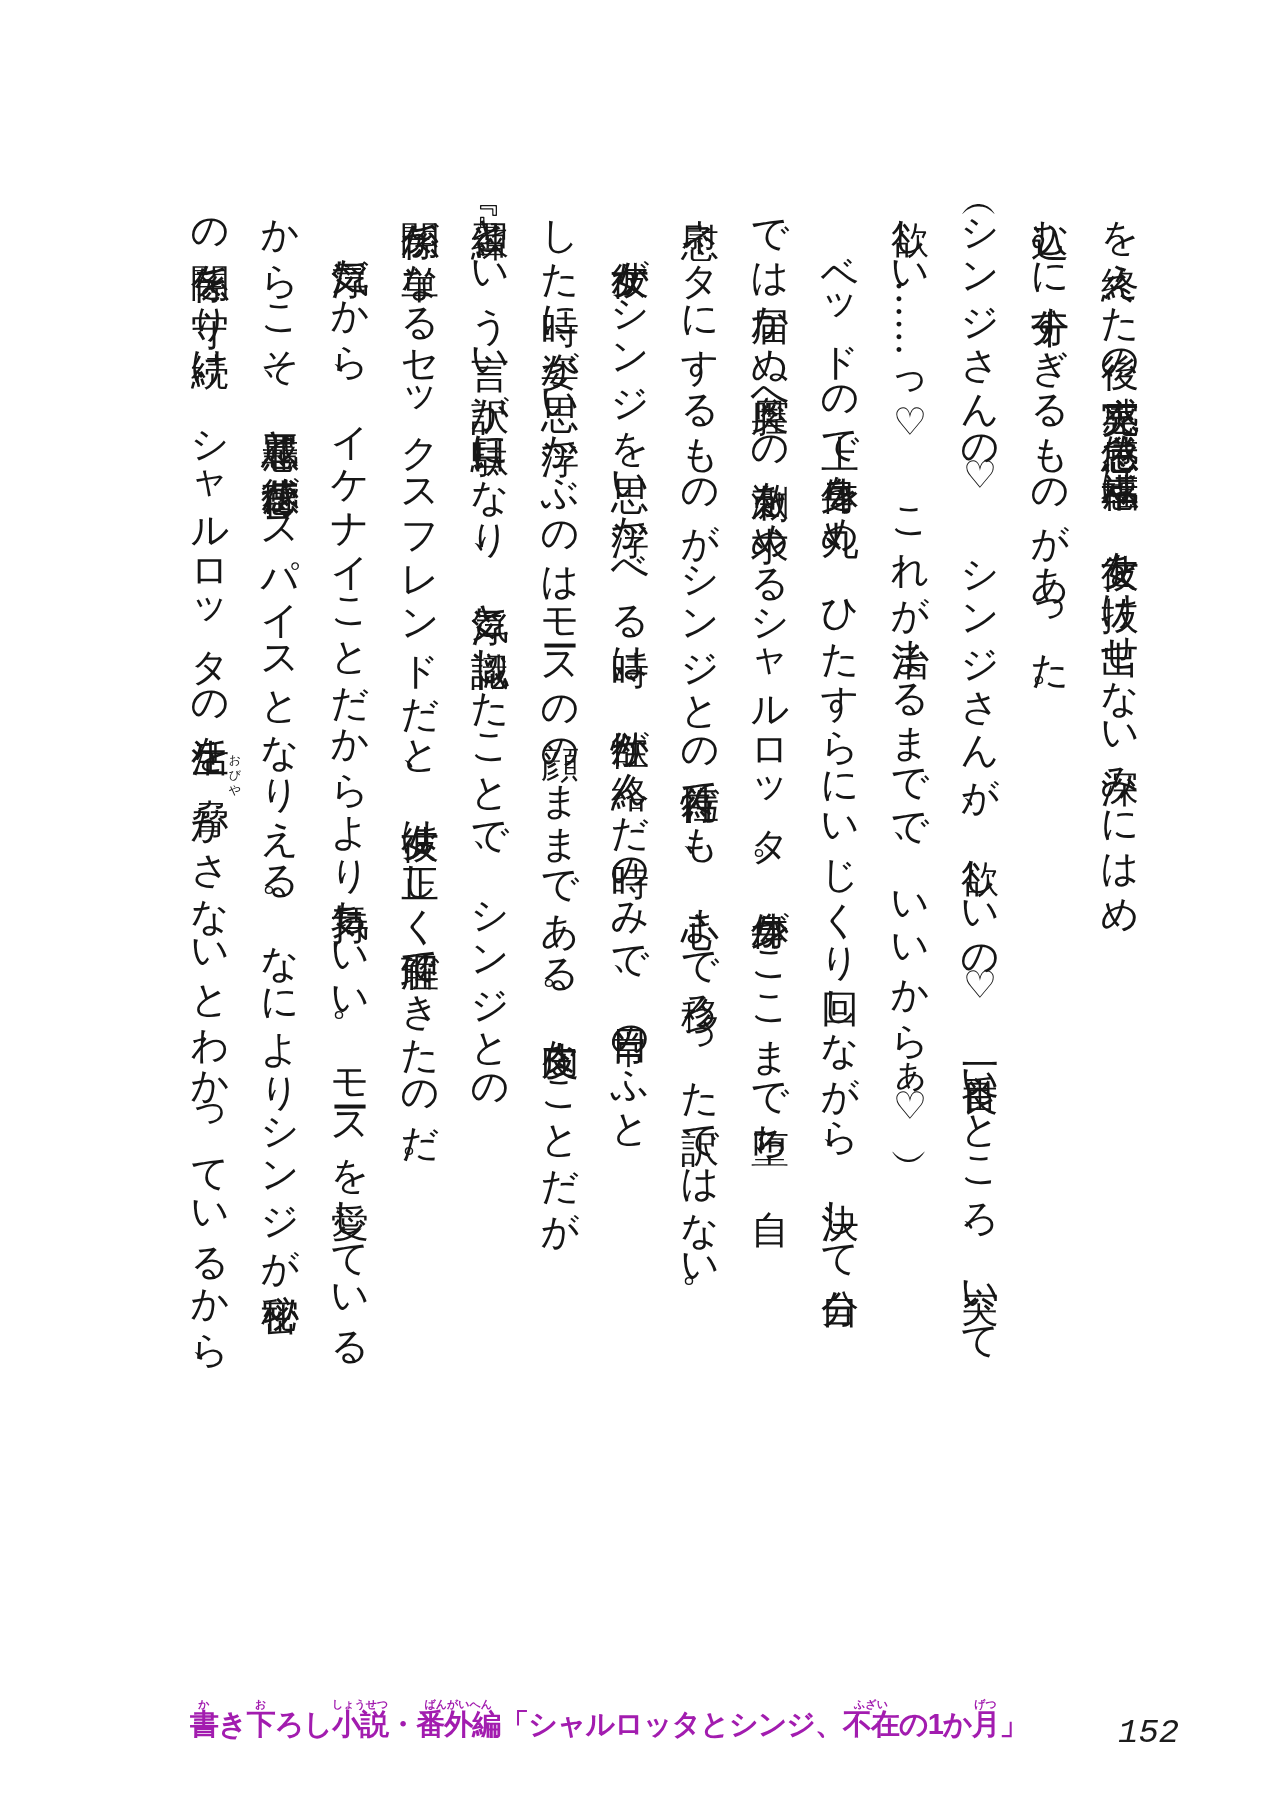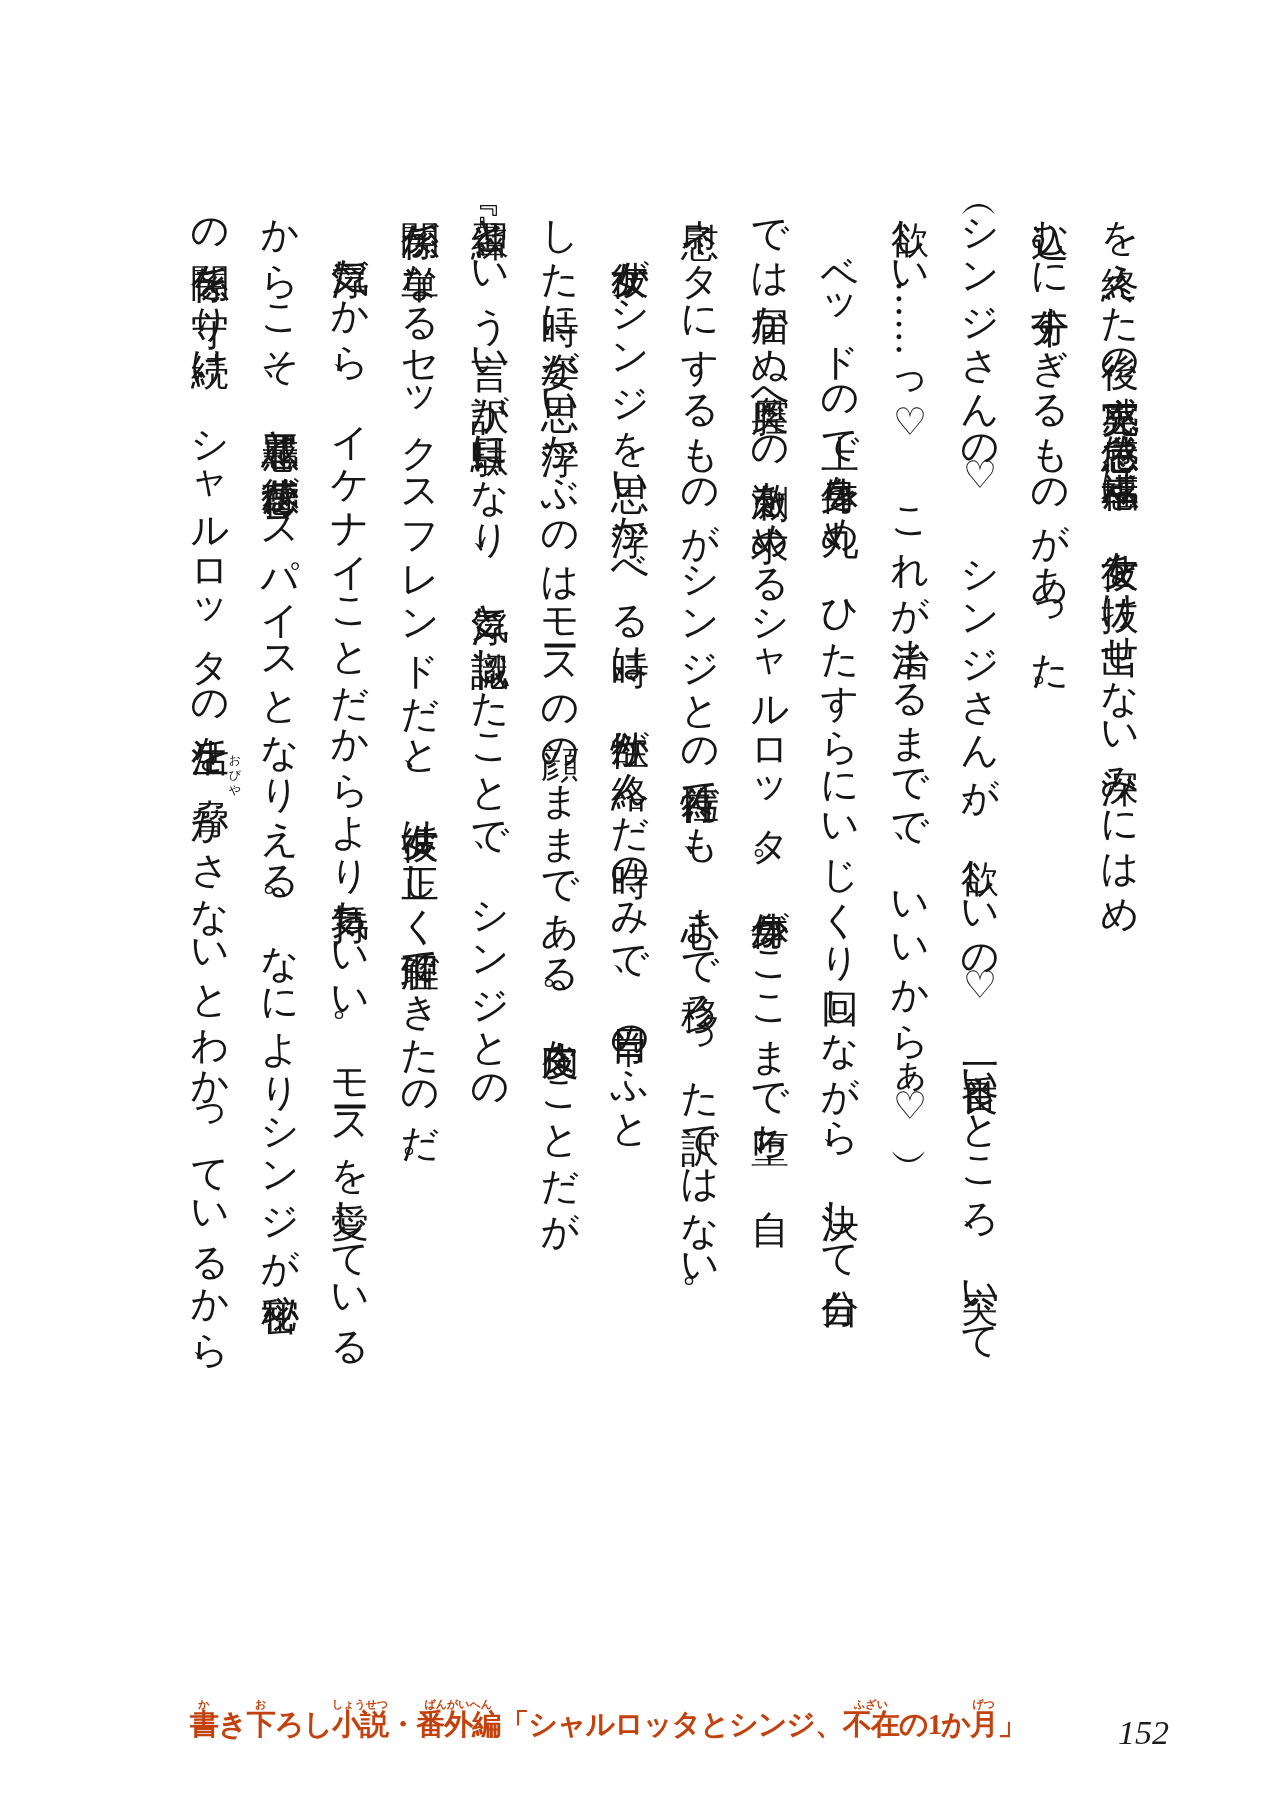--- a/index.html
+++ b/index.html
@@ -31,40 +31,40 @@
     font-size: 12px;
     line-height: 1;
     letter-spacing: 1px;
     color: #1a1a1a;
   }
   
   .footer-title {
     position: absolute;
     left: 190px;
     top: 1699px;
-    font-family: Liberation Serif, serif;
+    font-family: Liberation Sans, sans-serif;
     font-weight: 700;
     font-size: 29px;
     letter-spacing: -1px;
     line-height: 1;
-    color: #c2410c;
+    color: #a21caf;
     white-space: nowrap;
   }
   .footer-title ruby { ruby-align: center; }
   .footer-title rt {
     font-size: 11px;
     font-weight: 700;
     line-height: 1;
     letter-spacing: 0;
   }
   .page-number {
     position: absolute;
     left: 1118px;
     top: 1714px;
-    font-family: Liberation Serif, serif;
+    font-family: Liberation Mono, monospace;
     font-style: italic;
     font-size: 34px;
     color: #1c1c1c;
   }
 </style>
 </head>
 <body>
 
 <div class="page">
 

